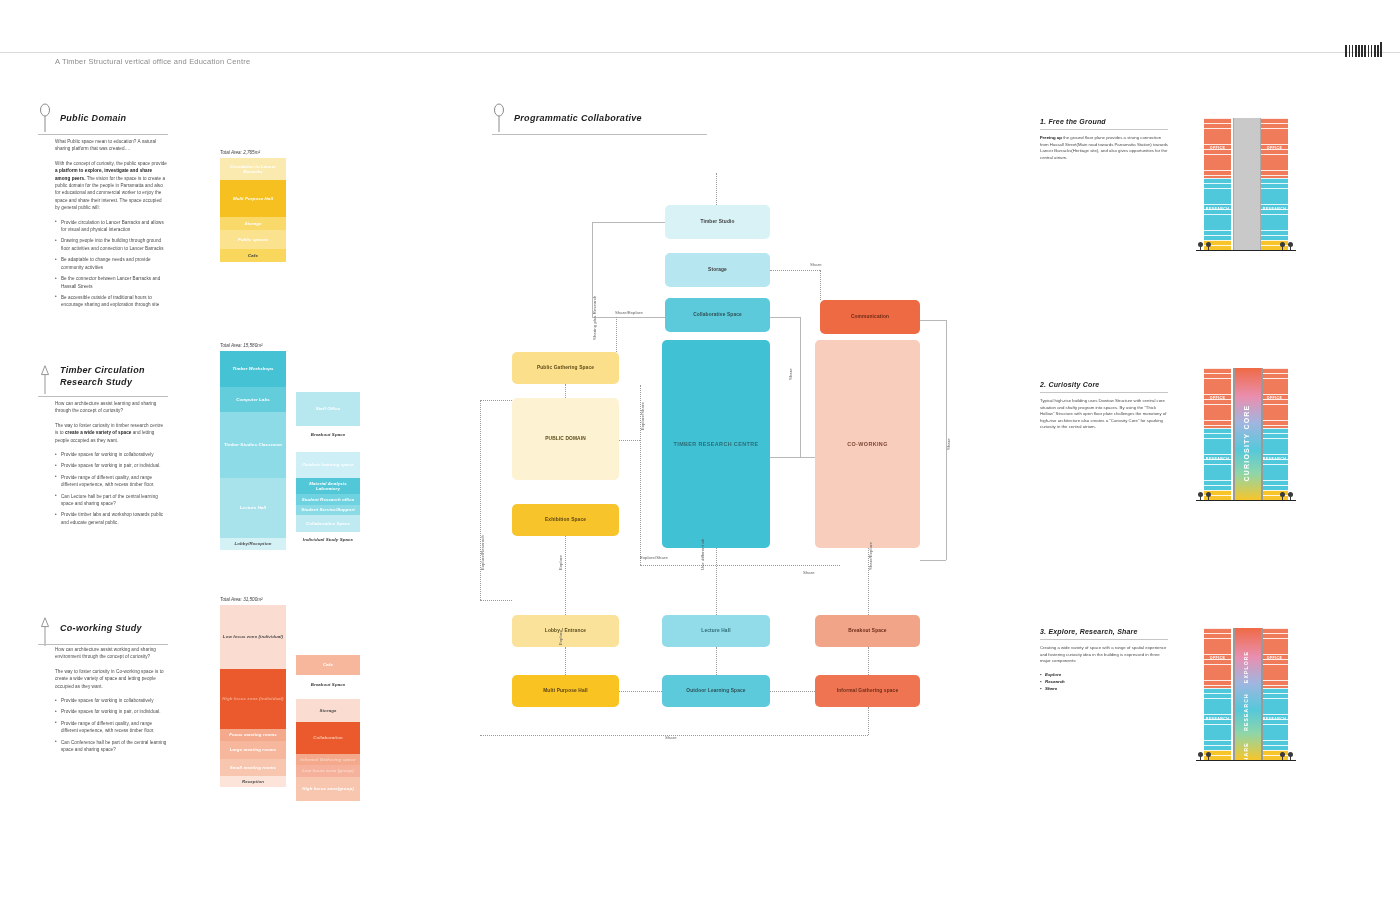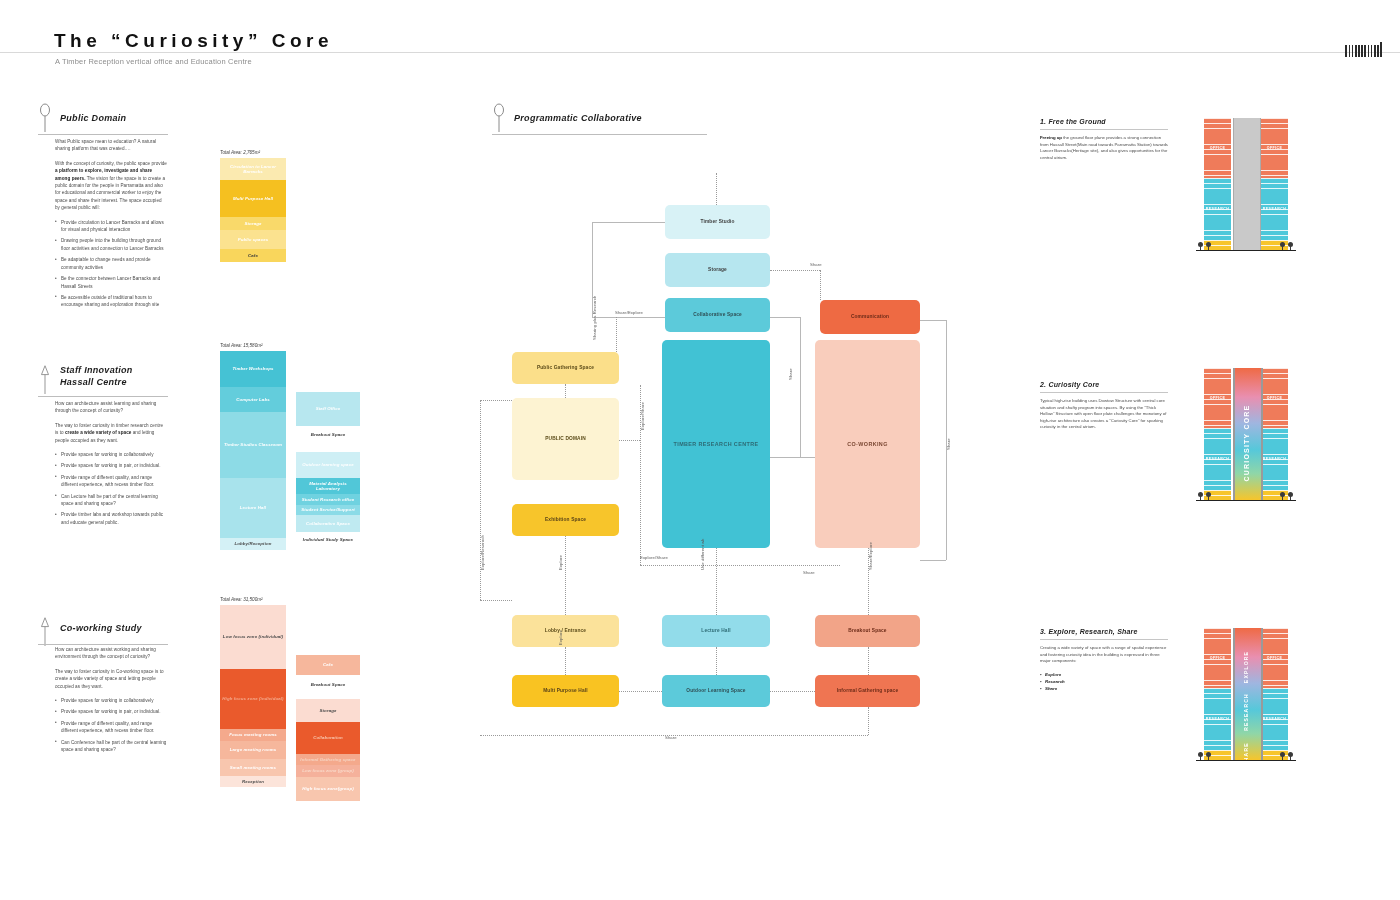--- a/index.html
+++ b/index.html
@@ -67,23 +67,22 @@
   .tree{position:absolute;bottom:18px;width:5px;height:8px;}
   .tree .c{position:absolute;top:0;left:0;width:5px;height:5px;border-radius:50%;background:#3a3a3a;}
   .tree .s{position:absolute;bottom:0;left:2.1px;width:.8px;height:5px;background:#3a3a3a;}
   .vtxt{position:absolute;color:#fff;font-weight:bold;letter-spacing:1.2px;white-space:nowrap;transform-origin:center;}
 </style>
 </head>
 <body>
 
 <div class="board">
 
-  <div class="hdr-title">The “Curiosity” Core</div>
   <div class="hdr-rule"></div>
-  <div class="hdr-sub">A Timber Reception vertical office and Education Centre</div>
+  <div class="hdr-sub">A Timber Structural vertical office and Education Centre</div>
   <div class="hdr-bars">
     <i></i>
       <i></i>
       <i></i>
       <i></i>
       <i></i>
       <i></i>
       <i></i>
       <i></i>
       <i></i>
@@ -111,22 +110,22 @@
       <li>Be accessible outside of traditional hours to encourage sharing and exploration through site</li>
     </ul>
   </div>
 
   <div class="sec" style="left:38px;top:370px;width:130px;">
     <svg class="pin" style="top:-6px;" viewBox="0 0 14 34">
       <path d="M7 2 L11 12 L3 12 Z" fill="none" stroke="#8a8a8a" stroke-width="1"></path>
       <line x1="7" y1="12" x2="7" y2="34" stroke="#8a8a8a" stroke-width="1"></line>
     </svg>
     <div class="sec-t" style="top:-6px;">
-      <span>Staff Innovation</span><br>
-      <span>Hassall Centre</span>
+      <span>Timber Circulation</span><br>
+      <span>Research Study</span>
     </div>
     <div class="sec-rule" style="width:130px;top:26px;"></div>
   </div>
   <div class="copy" style="left:55px;top:400px;width:112px;">
     <p>How can architecture assist learning and sharing through the concept of curiosity?</p>
     <p><span>The way to foster curiosity in timber research centre is to </span><b>create a wide variety of space</b><span> and letting people occupied as they want.</span></p>
     <ul>
       <li>Provide spaces for working in collaboratively</li>
       <li>Provide spaces for working in pair, or individual.</li>
       <li>Provide range of different quality, and range different experience, with recess timber floor.</li>

